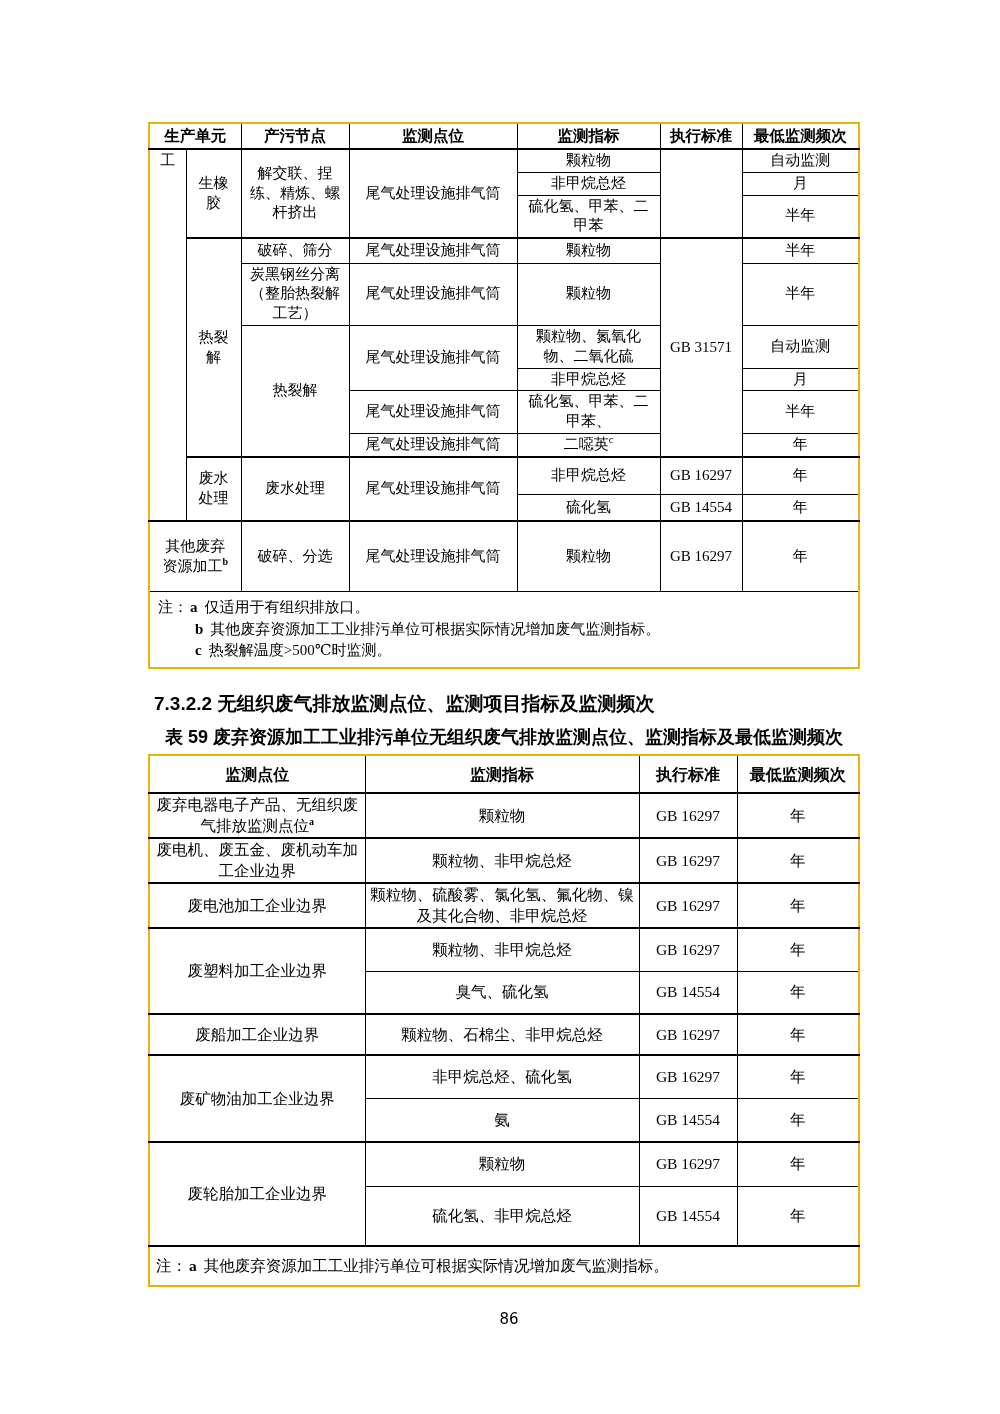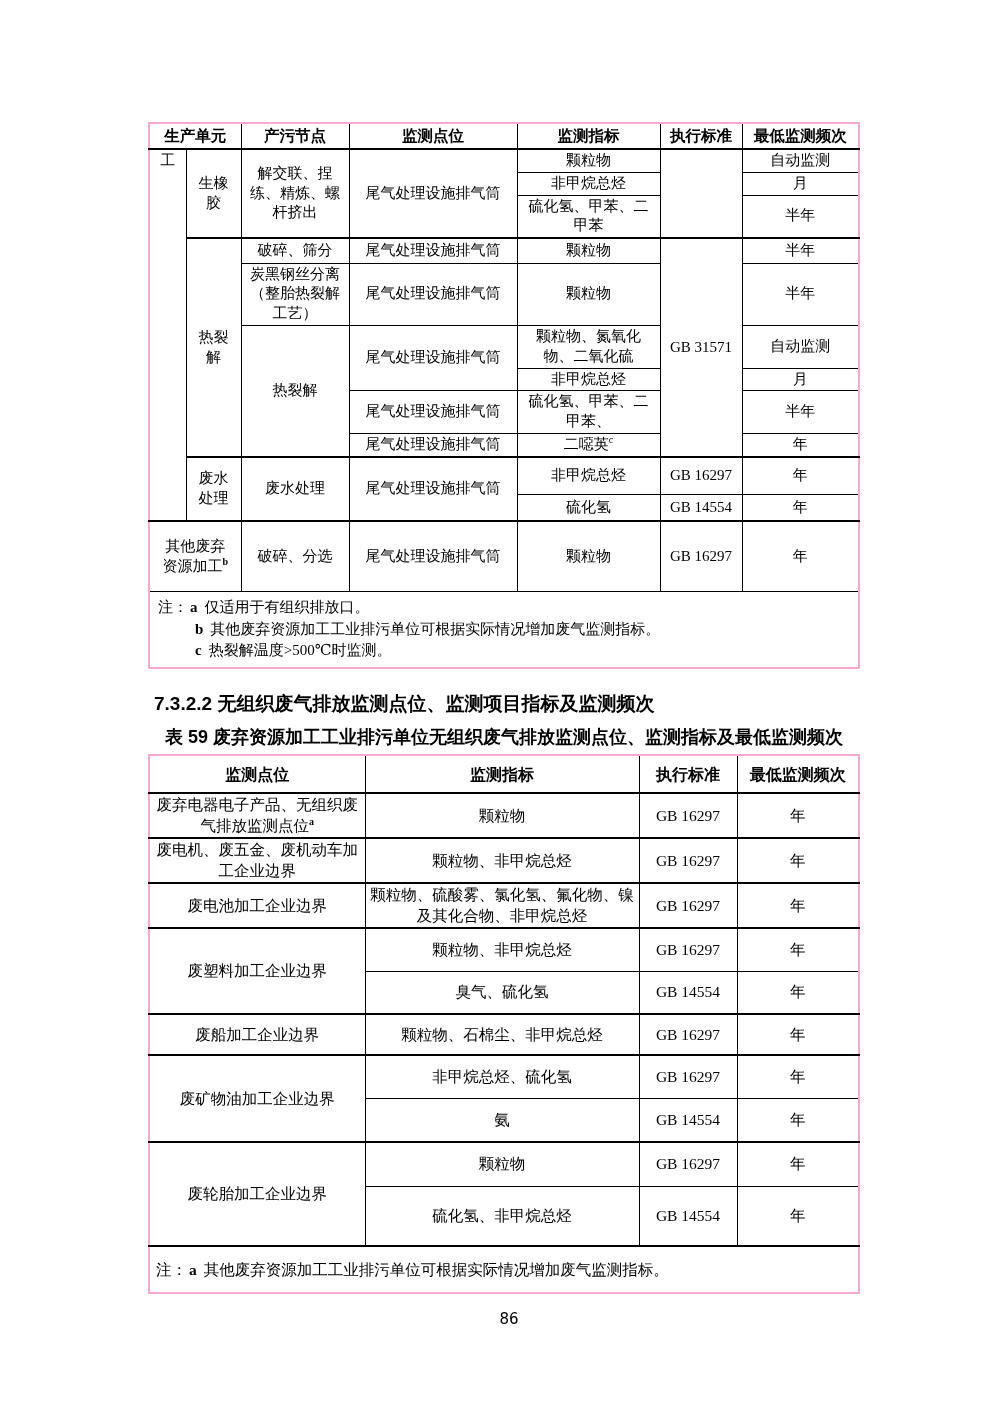--- a/index.html
+++ b/index.html
@@ -9,21 +9,21 @@
     width: 1000px;
     height: 1414px;
     background: #ffffff;
     color: #000;
     overflow: hidden;
     font-family: "Liberation Serif", "DejaVu Serif", serif;
   }
   .content { position: absolute; left: 148px; top: 122px; width: 712px; }
 
   table { border-collapse: collapse; table-layout: fixed; width: 710px; }
-  .t1, .t2 { border: 2px solid #f9a8d4; }
+  .t1, .t2 { border: 2px solid #eab308; }
   td {
     border: 1px solid #000;
     text-align: center;
     vertical-align: middle;
     padding: 1px 4px;
     font: 15px/1.32 "Liberation Serif", "DejaVu Serif", serif;
     word-break: break-all;
   }
   .t2 td { font-size: 15.5px; padding: 1px 6px; }
   .t2 td.ind { padding: 1px 4px; }
@@ -241,21 +241,21 @@
           <td rowspan="2">废轮胎加工企业边界</td>
           <td class="ind">颗粒物</td>
           <td>GB 16297</td>
           <td>年</td>
         </tr>
         <tr style="height:60px">
           <td class="ind">硫化氢、非甲烷总烃</td>
           <td>GB 14554</td>
           <td>年</td>
         </tr>
-        <tr class="gb" style="height:47px">
+        <tr class="gb" style="height:40px">
           <td colspan="4" class="notes">
             <div class="note-line"><span class="nlabel">注：</span><span class="nk">a</span><span>其他废弃资源加工工业排污单位可根据实际情况增加废气监测指标。</span></div>
           </td>
         </tr>
       </tbody>
     </table>
 
   </div>
 
   <div class="pageno">86</div>

